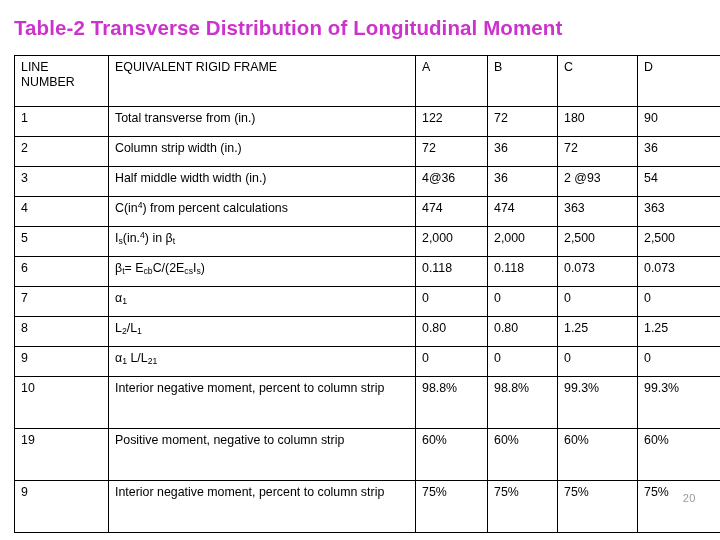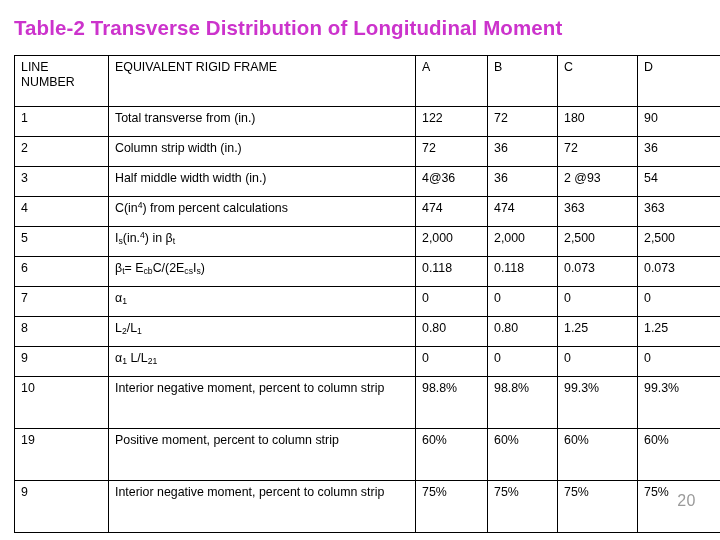--- a/index.html
+++ b/index.html
@@ -98,21 +98,21 @@
   sup {
     font-size: 0.70em;
     vertical-align: 0.46em;
     line-height: 0;
   }
 
   .page-number {
     position: absolute;
     right: 24px;
     top: 492px;
-    font-size: 16px;
+    font-size: 11px;
     color: #9a9a9a;
     letter-spacing: 0.5px;
   }
 </style>
 </head>
 <body>
 
 <div class="slide">
 
   <div class="slide-title" style="color: rgb(204, 51, 204);">Table-2  Transverse Distribution of Longitudinal Moment</div>
@@ -216,21 +216,21 @@
           <tr>
             <td class="row-cell row-tall">10</td>
             <td class="row-cell row-tall"><span>Interior negative moment, percent to column strip</span></td>
             <td class="row-cell row-tall">98.8%</td>
             <td class="row-cell row-tall">98.8%</td>
             <td class="row-cell row-tall">99.3%</td>
             <td class="row-cell row-tall">99.3%</td>
           </tr>
           <tr>
             <td class="row-cell row-tall">19</td>
-            <td class="row-cell row-tall"><span>Positive moment, percent to column strip</span></td>
+            <td class="row-cell row-tall"><span>Positive moment, negative to column strip</span></td>
             <td class="row-cell row-tall">60%</td>
             <td class="row-cell row-tall">60%</td>
             <td class="row-cell row-tall">60%</td>
             <td class="row-cell row-tall">60%</td>
           </tr>
           <tr>
             <td class="row-cell row-tall">9</td>
             <td class="row-cell row-tall"><span>Interior negative moment, percent to column strip</span></td>
             <td class="row-cell row-tall">75%</td>
             <td class="row-cell row-tall">75%</td>

